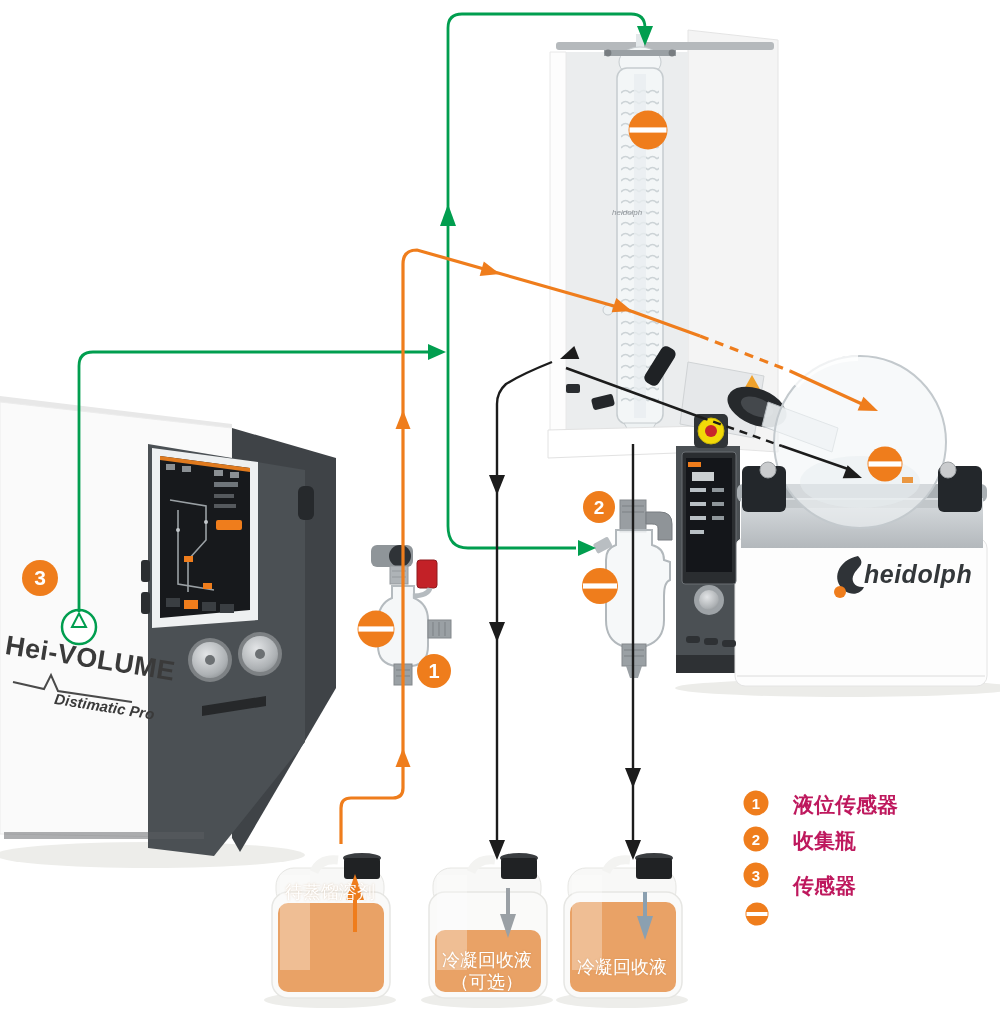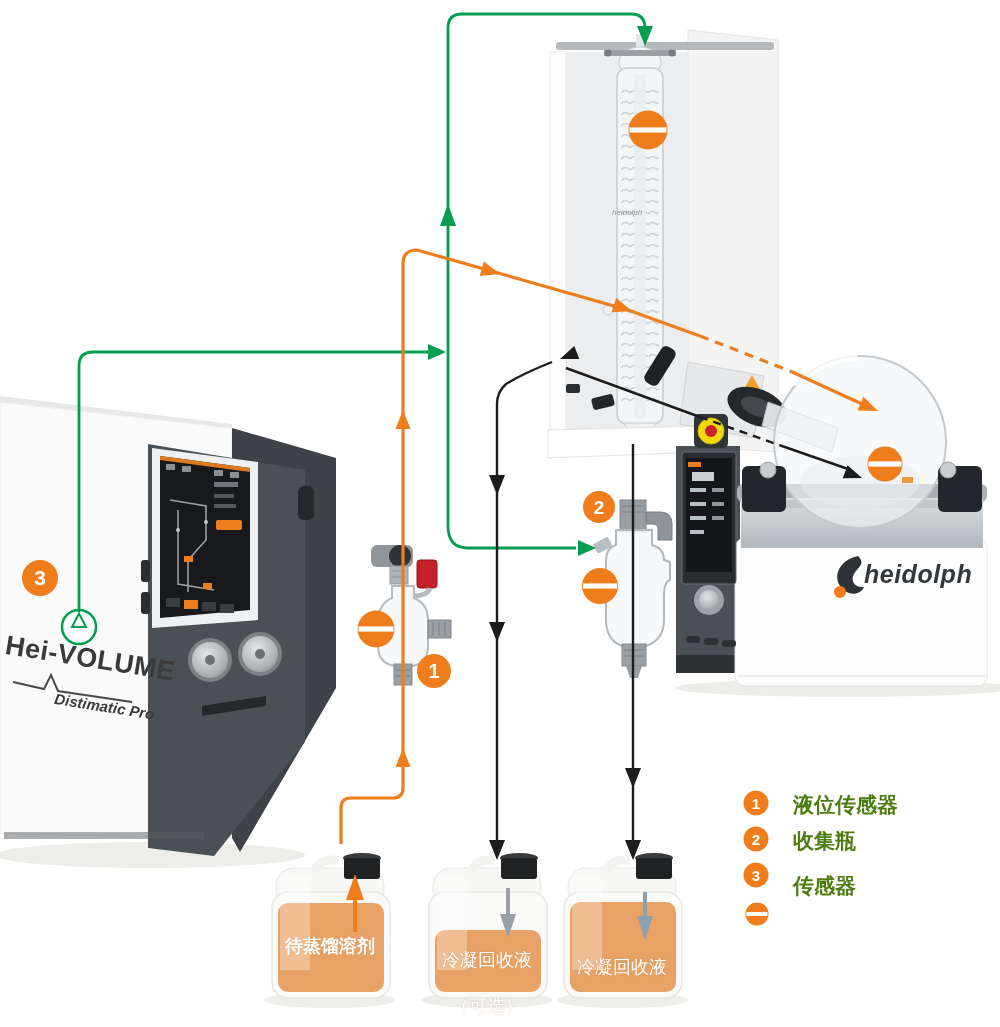--- a/index.html
+++ b/index.html
@@ -3,21 +3,21 @@
 <meta charset="utf-8">
 <style>
   html,body{margin:0;padding:0;background:#fff;}
   #stage{position:relative;width:1000px;height:1027px;background:#ffffff;overflow:hidden;
          font-family:"Liberation Sans", sans-serif;}
   #stage svg{position:absolute;left:0;top:0;}
   .txt{position:absolute;color:#3a3a3a;}
   .brand-main{font-size:27px;font-weight:bold;letter-spacing:.5px;transform:rotate(9deg);transform-origin:left top;}
   .brand-sub{font-size:15px;font-style:italic;font-weight:600;transform:rotate(9deg);transform-origin:left top;}
   .heidolph-logo{font-size:25px;font-style:italic;font-weight:bold;color:#33373a;letter-spacing:.5px;}
-  .legend-label{font-size:21px;font-weight:600;color:#4d7c0f;white-space:nowrap;}
+  .legend-label{font-size:21px;font-weight:600;color:#be185d;white-space:nowrap;}
   .can-label{font-size:18px;color:#ffffff;text-align:center;width:140px;font-weight:500;
              text-shadow:0 0 2px rgba(180,120,60,.35);}
   .badge-text{fill:#ffffff;font-weight:bold;font-family:"Liberation Sans",sans-serif;}
 </style>
 </head>
 <body>
 
 <div id="stage">
 
 <svg width="1000" height="1027" viewBox="0 0 1000 1027">
@@ -337,18 +337,18 @@
 
 <div class="txt brand-main" style="left:8px;top:630px;">Hei-VOLUME</div>
 <div class="txt brand-sub" style="left:56px;top:690px;">Distimatic Pro</div>
 
 <div class="txt heidolph-logo" style="left:864px;top:560px;">heidolph</div>
 
 <div class="txt legend-label" style="left:793px;top:791px;">液位传感器</div>
 <div class="txt legend-label" style="left:793px;top:827px;text-align:right;">收集瓶</div>
 <div class="txt legend-label" style="left:793px;top:872px;">传感器</div>
 
-<div class="txt can-label" style="left:260px;top:934px;font-weight:bold;">待蒸馏溶剂</div>
+<div class="txt can-label" style="left:260px;top:880px;">待蒸馏溶剂</div>
 <div class="txt can-label" style="left:417px;top:948px;">冷凝回收液</div>
-<div class="txt can-label" style="left:417px;top:970px;margin-top:24px;">（可选）</div>
+<div class="txt can-label" style="left:417px;top:970px;">（可选）</div>
 <div class="txt can-label" style="left:552px;top:955px;">冷凝回收液</div>
 
 </div>
 
 </body></html>

